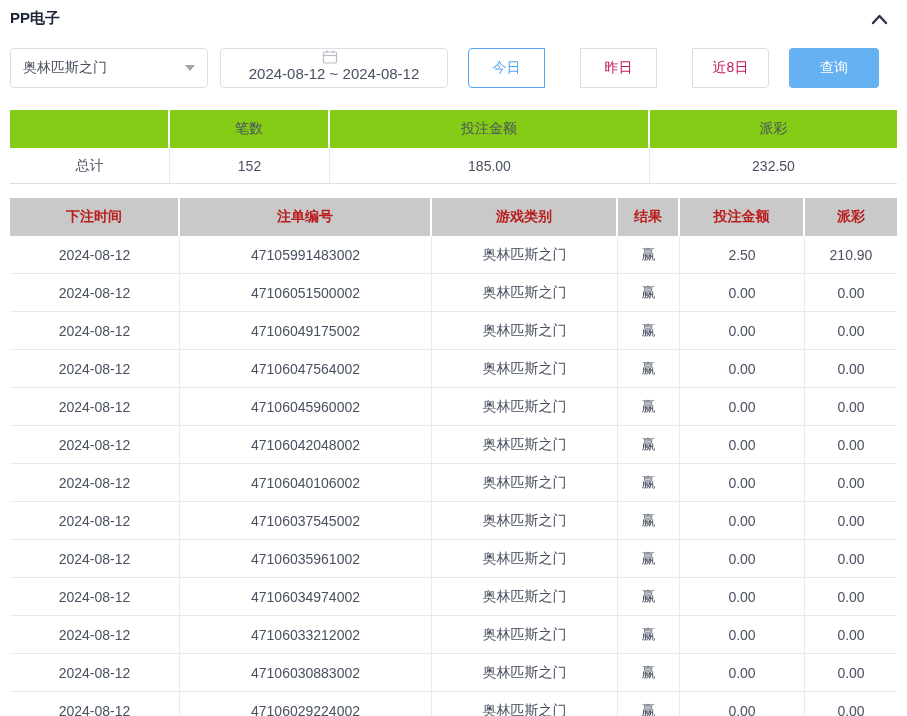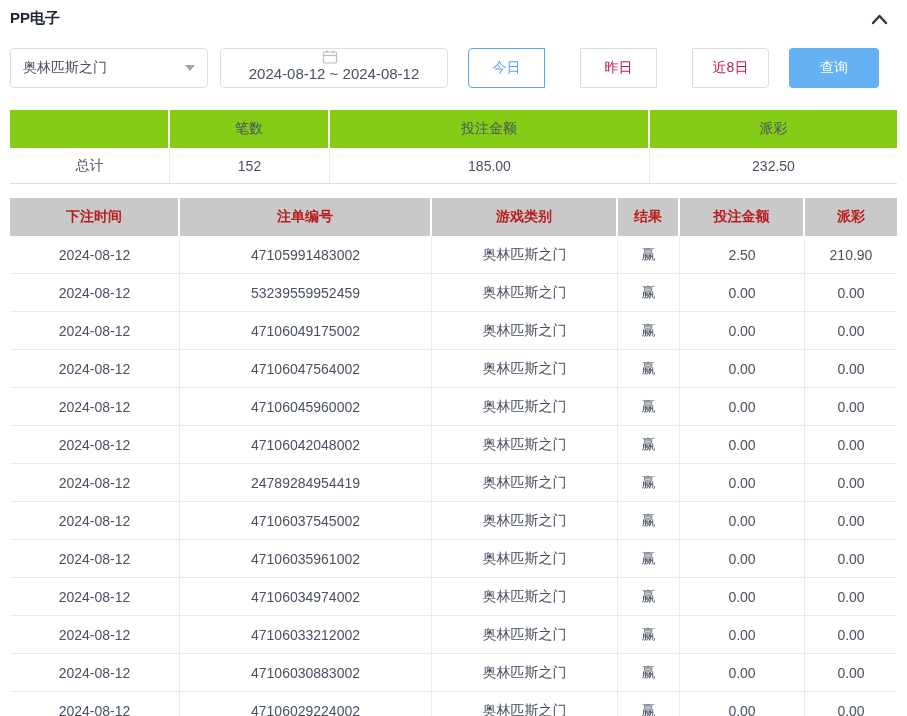--- a/index.html
+++ b/index.html
@@ -178,21 +178,21 @@
         <tr>
           <td>2024-08-12</td>
           <td>47105991483002</td>
           <td>奥林匹斯之门</td>
           <td>赢</td>
           <td>2.50</td>
           <td>210.90</td>
         </tr>
         <tr>
           <td>2024-08-12</td>
-          <td>53239559952459</td>
+          <td>47106051500002</td>
           <td>奥林匹斯之门</td>
           <td>赢</td>
           <td>0.00</td>
           <td>0.00</td>
         </tr>
         <tr>
           <td>2024-08-12</td>
           <td>47106049175002</td>
           <td>奥林匹斯之门</td>
           <td>赢</td>
@@ -218,21 +218,21 @@
         <tr>
           <td>2024-08-12</td>
           <td>47106042048002</td>
           <td>奥林匹斯之门</td>
           <td>赢</td>
           <td>0.00</td>
           <td>0.00</td>
         </tr>
         <tr>
           <td>2024-08-12</td>
-          <td>24789284954419</td>
+          <td>47106040106002</td>
           <td>奥林匹斯之门</td>
           <td>赢</td>
           <td>0.00</td>
           <td>0.00</td>
         </tr>
         <tr>
           <td>2024-08-12</td>
           <td>47106037545002</td>
           <td>奥林匹斯之门</td>
           <td>赢</td>

